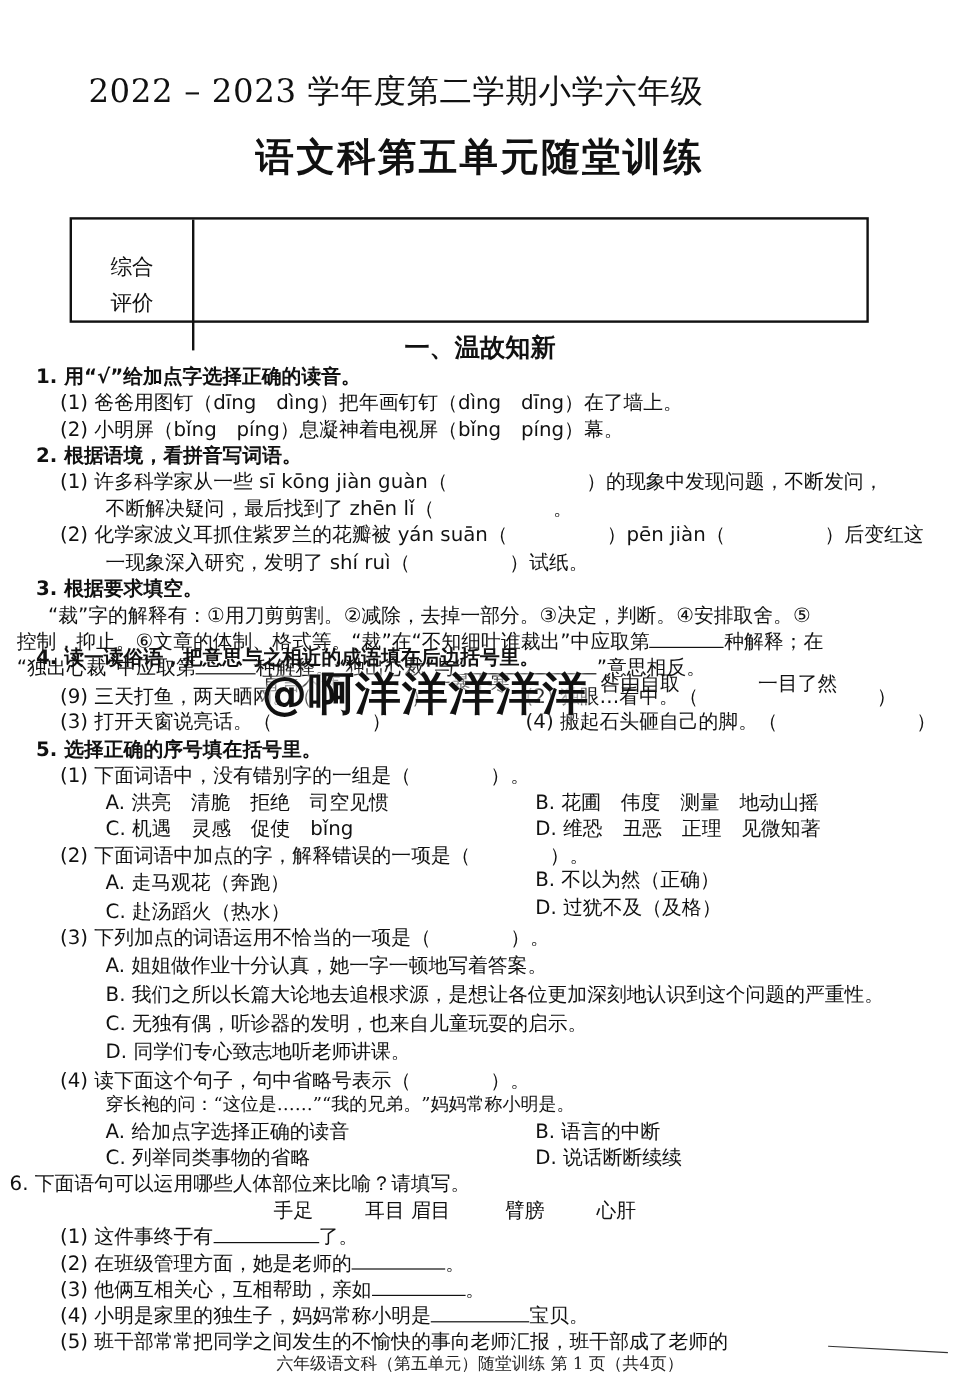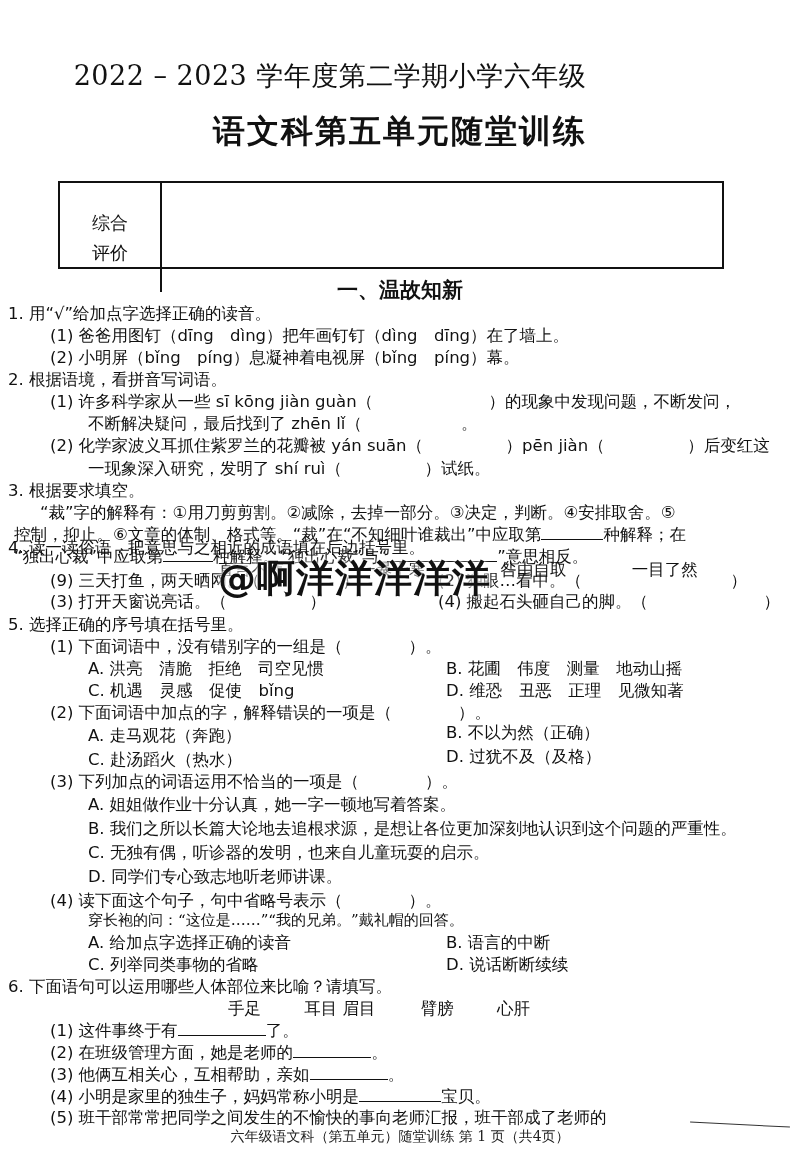--- a/index.html
+++ b/index.html
@@ -7,21 +7,21 @@
          font-family: "DejaVu Serif", "Liberation Serif", serif; color: #111; }
   .abs { position: absolute; white-space: nowrap; }
   .title1 { top: 58px; left: 0; width: 660px; text-align: center; font-size: 27px; letter-spacing: 0.5px; }
   .title2 { top: 110px; left: 0; width: 800px; text-align: center; font-size: 32px; font-weight: bold; letter-spacing: 2px; }
   .evalbox { position: absolute; left: 58px; top: 181px; width: 662px; height: 84px; border: 2px solid #111; }
   .evalbox .label { position: absolute; left: 0; top: 0; width: 100px; height: 109px; border-right: 2px solid #111;
                     display: flex; flex-direction: column; justify-content: center; align-items: center; font-size: 18px; line-height: 30px; }
   .section { top: 276px; left: 0; width: 800px; text-align: center; font-size: 21px; font-weight: bold;
              font-family: "DejaVu Sans", "Liberation Sans", sans-serif; }
   .line { font-size: 16.5px; font-family: "DejaVu Sans", "Liberation Sans", sans-serif; }
-  .q { left: 8px; }
+  .q { left: 30px; font-weight: bold; }
   .sub { left: 50px; text-align: center; }
   .opt { left: 88px; }
   .optR { left: 446px; }
   .body2 { left: 88px; }
   .blank { display: inline-block; border-bottom: 1.5px solid #111; height: 14px; vertical-align: baseline; }
   .watermark { position: absolute; left: 218px; top: 553px; font-size: 38px; font-weight: bold; color: #111;
                font-family: "DejaVu Sans", "Liberation Sans", sans-serif; letter-spacing: 1px;
                text-shadow: 0 0 3px #fff, 0 0 6px #fff; }
   .footer { top: 1128px; left: 0; width: 800px; text-align: center; font-size: 14px; color: #222; }
   .underline-tail { position: absolute; left: 690px; top: 1124px; width: 100px; border-bottom: 1.5px solid #333; transform: rotate(3deg); }
@@ -86,21 +86,21 @@
 <div class="abs line opt" style="top:749px">C. 赴汤蹈火（热水）</div>
 <div class="abs line optR" style="top:746px">D. 过犹不及（及格）</div>
 
 <div class="abs line sub" style="top:771px">(3) 下列加点的词语运用不恰当的一项是（　　　　）。</div>
 <div class="abs line opt" style="top:794px">A. 姐姐做作业十分认真，她一字一顿地写着答案。</div>
 <div class="abs line opt" style="top:818px">B. 我们之所以长篇大论地去追根求源，是想让各位更加深刻地认识到这个问题的严重性。</div>
 <div class="abs line opt" style="top:842px">C. 无独有偶，听诊器的发明，也来自儿童玩耍的启示。</div>
 <div class="abs line opt" style="top:866px">D. 同学们专心致志地听老师讲课。</div>
 
 <div class="abs line sub" style="top:890px">(4) 读下面这个句子，句中省略号表示（　　　　）。</div>
-<div class="abs line opt" style="top:911px; font-family:'DejaVu Serif','Liberation Serif',serif; font-size:15px">穿长袍的问：“这位是……”“我的兄弟。”戴礼帽的回答。</div>
+<div class="abs line opt" style="top:911px; font-family:'DejaVu Serif','Liberation Serif',serif; font-size:15px">穿长袍的问：“这位是……”“我的兄弟。”妈妈常称小明是。</div>
 <div class="abs line opt" style="top:932px">A. 给加点字选择正确的读音</div>
 <div class="abs line optR" style="top:932px">B. 语言的中断</div>
 <div class="abs line opt" style="top:954px">C. 列举同类事物的省略</div>
 <div class="abs line optR" style="top:954px">D. 说话断断续续</div>
 
 <div class="abs line" style="top:976px; left:8px">6. 下面语句可以运用哪些人体部位来比喻？请填写。</div>
 <div class="abs line" style="top:998px; left:228px">
   <span>手足</span>
   <span style="margin-left:38px">耳目</span>
   <span style="">眉目</span>

